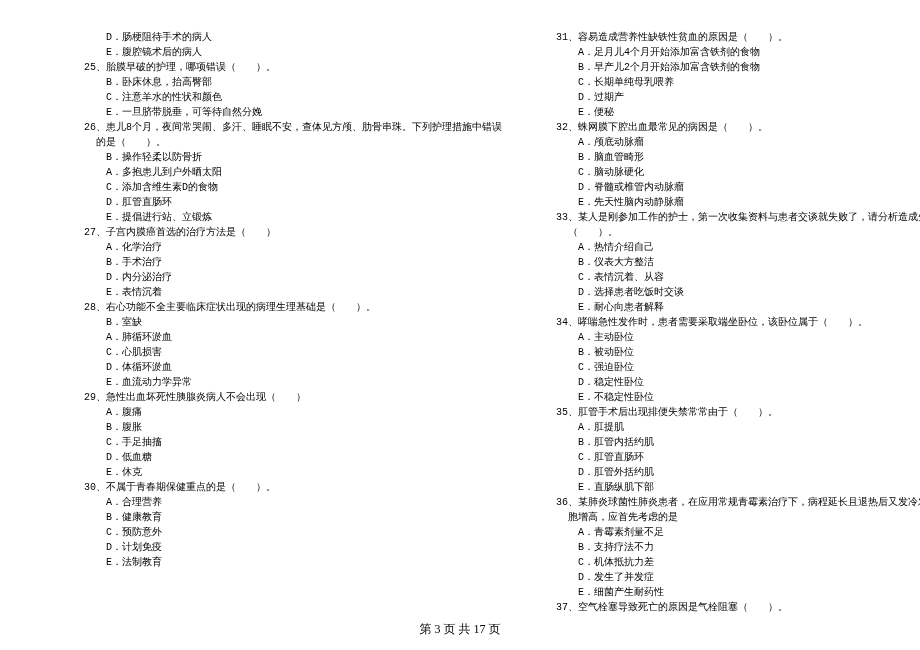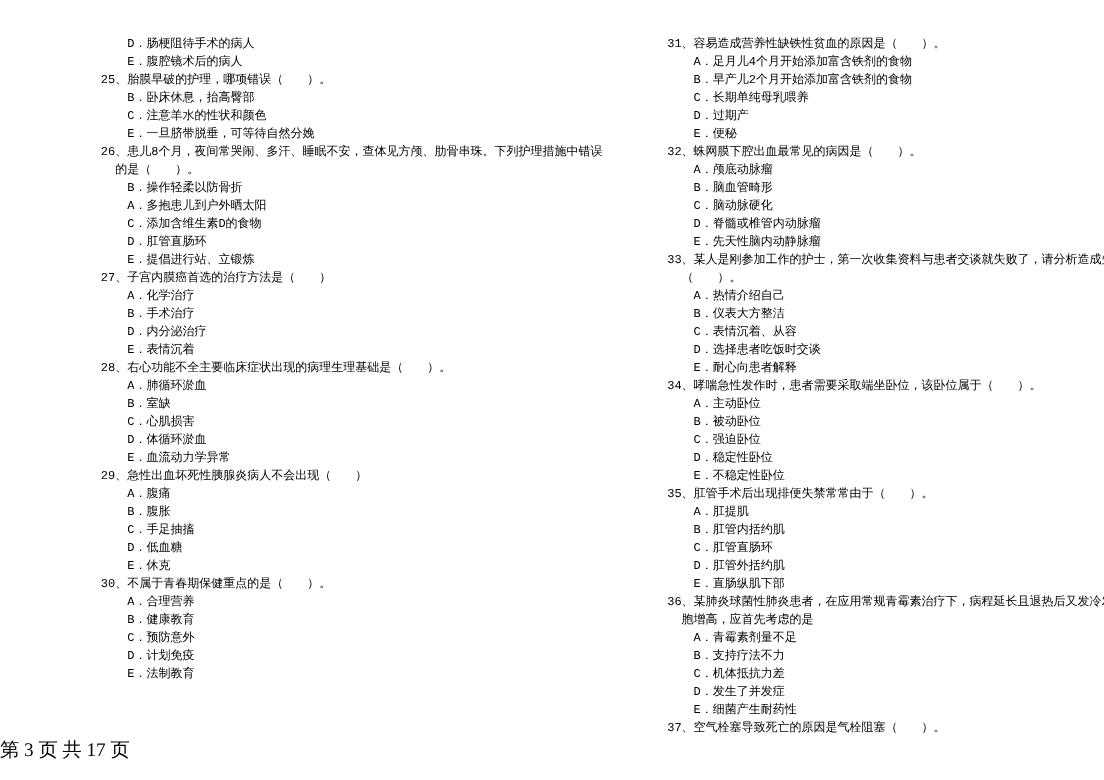--- a/index.html
+++ b/index.html
@@ -35,22 +35,22 @@
       padding-left: 14px;
     }
     .question-sub {
       padding-left: 26px;
     }
     .footer {
       position: absolute;
       bottom: 12px;
       left: 0;
       right: 0;
-      text-align: left;
-      font-size: 16px;
+      text-align: center;
+      font-size: 12px;
     }
     .line {
       white-space: nowrap;
       overflow: hidden;
     }
   </style>
 </head>
 <body>
 
 <div class="columns">
@@ -67,22 +67,22 @@
       <div class="line option">A．多抱患儿到户外晒太阳</div>
       <div class="line option">C．添加含维生素D的食物</div>
       <div class="line option">D．肛管直肠环</div>
       <div class="line option">E．提倡进行站、立锻炼</div>
       <div class="line question">27、子宫内膜癌首选的治疗方法是（　　）</div>
       <div class="line option">A．化学治疗</div>
       <div class="line option">B．手术治疗</div>
       <div class="line option">D．内分泌治疗</div>
       <div class="line option">E．表情沉着</div>
       <div class="line question">28、右心功能不全主要临床症状出现的病理生理基础是（　　）。</div>
+      <div class="line option">B．室缺</div>
       <div class="line option">A．肺循环淤血</div>
-      <div class="line option">B．室缺</div>
       <div class="line option">C．心肌损害</div>
       <div class="line option">D．体循环淤血</div>
       <div class="line option">E．血流动力学异常</div>
       <div class="line question">29、急性出血坏死性胰腺炎病人不会出现（　　）</div>
       <div class="line option">A．腹痛</div>
       <div class="line option">B．腹胀</div>
       <div class="line option">C．手足抽搐</div>
       <div class="line option">D．低血糖</div>
       <div class="line option">E．休克</div>
       <div class="line question">30、不属于青春期保健重点的是（　　）。</div>

